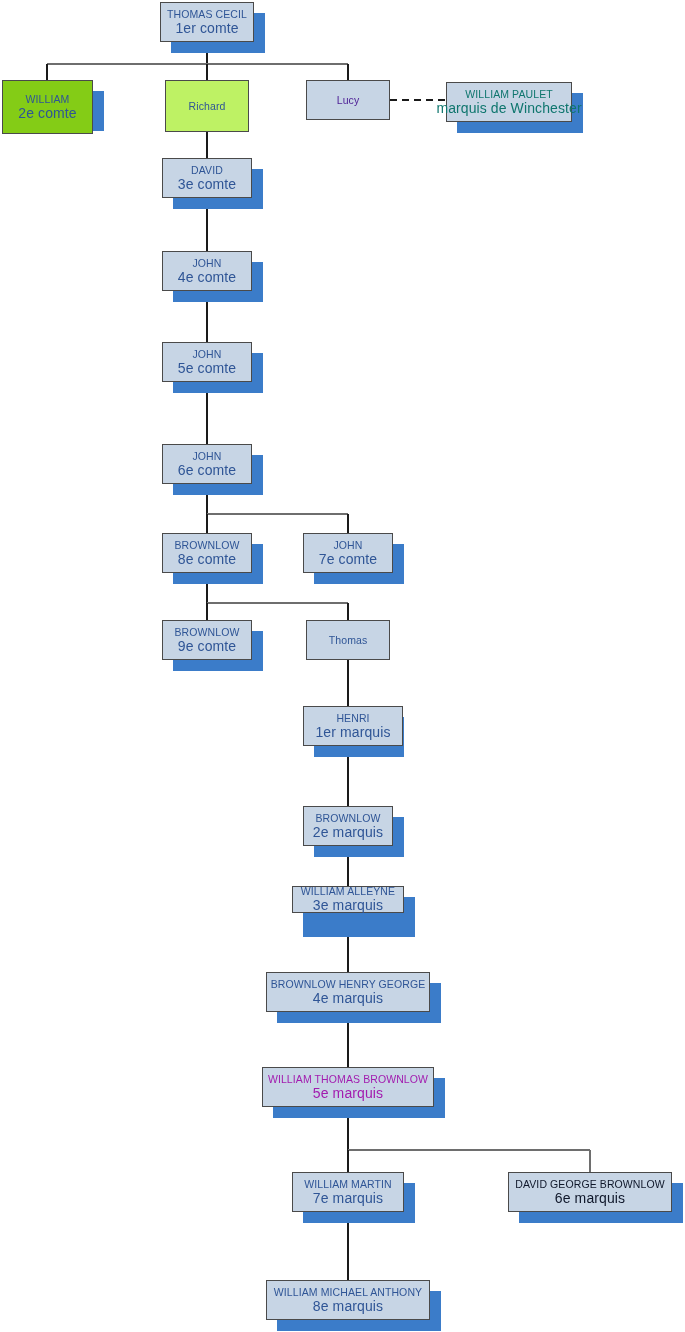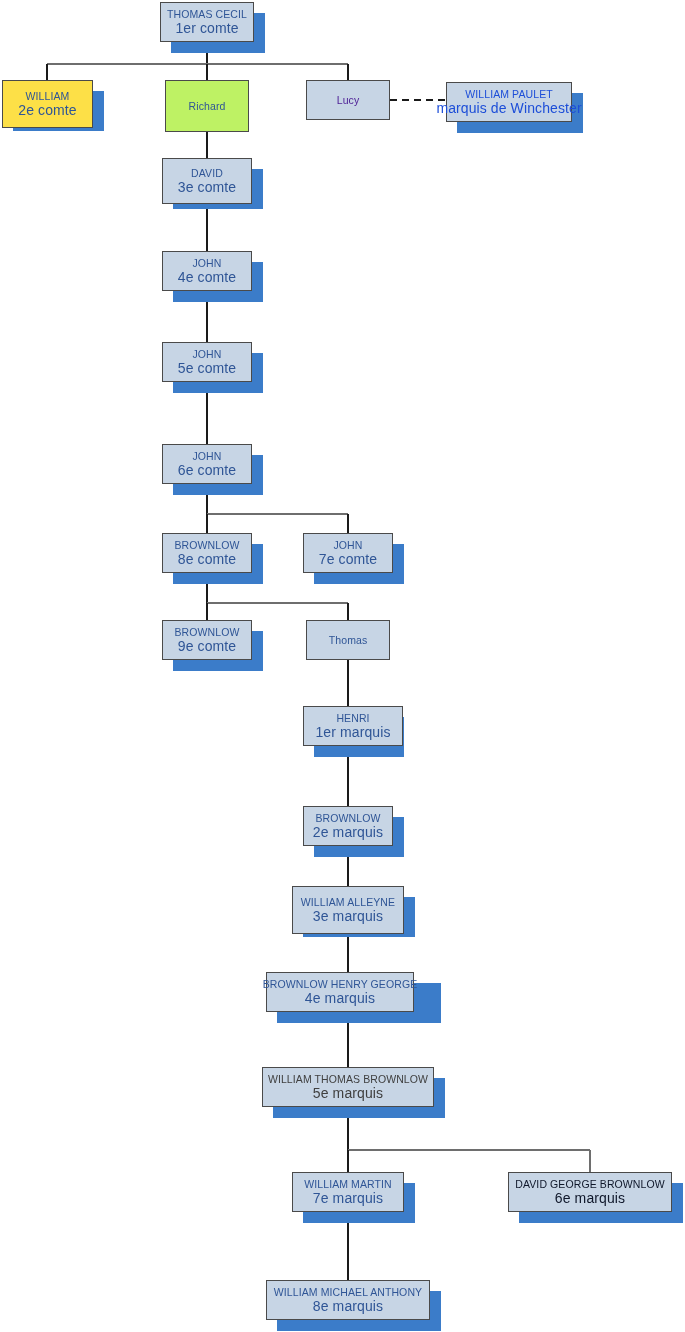--- a/index.html
+++ b/index.html
@@ -110,35 +110,35 @@
       <div class="shadow" style="left: 273px; top: 1078px; width: 172px; height: 40px;"></div>
       <div class="shadow" style="left: 303px; top: 1183px; width: 112px; height: 40px;"></div>
       <div class="shadow" style="left: 519px; top: 1183px; width: 164px; height: 40px;"></div>
       <div class="shadow" style="left: 277px; top: 1291px; width: 164px; height: 40px;"></div>
     </div>
   <div id="node-layer">
       <div class="node" style="left: 160px; top: 2px; width: 94px; height: 40px; background: rgb(199, 213, 229); border-color: rgb(74, 74, 74); color: rgb(47, 85, 150);">
         <div class="nm">THOMAS CECIL</div>
         <div class="ti">1er comte</div>
       </div>
-      <div class="node" style="left: 2px; top: 80px; width: 91px; height: 48px; background: #fde047; border-color: rgb(74, 74, 74); color: rgb(47, 85, 150);">
+      <div class="node" style="left: 2px; top: 80px; width: 91px; height: 54px; background: #84cc16; border-color: rgb(74, 74, 74); color: rgb(47, 85, 150);">
         <div class="nm">WILLIAM</div>
         <div class="ti">2e comte</div>
       </div>
       <div class="node" style="left: 165px; top: 80px; width: 84px; height: 52px; background: #bef264; border-color: rgb(74, 74, 74); color: rgb(47, 85, 150);">
         <div class="nm">Richard</div>
       </div>
       <div class="node" style="left: 306px; top: 80px; width: 84px; height: 40px; background: rgb(199, 213, 229); border-color: rgb(74, 74, 74); color: #4c1d95;">
         <div class="nm">Lucy</div>
       </div>
-      <div class="node" style="left: 446px; top: 82px; width: 126px; height: 40px; background: rgb(199, 213, 229); border-color: rgb(74, 74, 74); color: #1d4ed8;">
+      <div class="node" style="left: 446px; top: 82px; width: 126px; height: 40px; background: rgb(199, 213, 229); border-color: rgb(74, 74, 74); color: #0f766e;">
         <div class="nm">WILLIAM PAULET</div>
         <div class="ti">marquis de Winchester</div>
       </div>
-      <div class="node" style="left: 162px; top: 158px; width: 90px; height: 46px; background: rgb(199, 213, 229); border-color: rgb(74, 74, 74); color: rgb(47, 85, 150);">
+      <div class="node" style="left: 162px; top: 158px; width: 90px; height: 40px; background: rgb(199, 213, 229); border-color: rgb(74, 74, 74); color: rgb(47, 85, 150);">
         <div class="nm">DAVID</div>
         <div class="ti">3e comte</div>
       </div>
       <div class="node" style="left: 162px; top: 251px; width: 90px; height: 40px; background: rgb(199, 213, 229); border-color: rgb(74, 74, 74); color: rgb(47, 85, 150);">
         <div class="nm">JOHN</div>
         <div class="ti">4e comte</div>
       </div>
       <div class="node" style="left: 162px; top: 342px; width: 90px; height: 40px; background: rgb(199, 213, 229); border-color: rgb(74, 74, 74); color: rgb(47, 85, 150);">
         <div class="nm">JOHN</div>
         <div class="ti">5e comte</div>
@@ -163,29 +163,29 @@
         <div class="nm">Thomas</div>
       </div>
       <div class="node" style="left: 303px; top: 706px; width: 100px; height: 40px; background: rgb(199, 213, 229); border-color: rgb(74, 74, 74); color: rgb(47, 85, 150);">
         <div class="nm">HENRI</div>
         <div class="ti">1er marquis</div>
       </div>
       <div class="node" style="left: 303px; top: 806px; width: 90px; height: 40px; background: rgb(199, 213, 229); border-color: rgb(74, 74, 74); color: rgb(47, 85, 150);">
         <div class="nm">BROWNLOW</div>
         <div class="ti">2e marquis</div>
       </div>
-      <div class="node" style="left: 292px; top: 886px; width: 112px; height: 48px; background: rgb(199, 213, 229); border-color: rgb(74, 74, 74); color: rgb(47, 85, 150);">
+      <div class="node" style="left: 292px; top: 886px; width: 112px; height: 27px; background: rgb(199, 213, 229); border-color: rgb(74, 74, 74); color: rgb(47, 85, 150);">
         <div class="nm">WILLIAM ALLEYNE</div>
         <div class="ti">3e marquis</div>
       </div>
-      <div class="node" style="left: 266px; top: 972px; width: 148px; height: 40px; background: rgb(199, 213, 229); border-color: rgb(74, 74, 74); color: rgb(47, 85, 150);">
+      <div class="node" style="left: 266px; top: 972px; width: 164px; height: 40px; background: rgb(199, 213, 229); border-color: rgb(74, 74, 74); color: rgb(47, 85, 150);">
         <div class="nm">BROWNLOW HENRY GEORGE</div>
         <div class="ti">4e marquis</div>
       </div>
-      <div class="node" style="left: 262px; top: 1067px; width: 172px; height: 40px; background: rgb(199, 213, 229); border-color: rgb(74, 74, 74); color: #404040;">
+      <div class="node" style="left: 262px; top: 1067px; width: 172px; height: 40px; background: rgb(199, 213, 229); border-color: rgb(74, 74, 74); color: #a21caf;">
         <div class="nm">WILLIAM THOMAS BROWNLOW</div>
         <div class="ti">5e marquis</div>
       </div>
       <div class="node" style="left: 292px; top: 1172px; width: 112px; height: 40px; background: rgb(199, 213, 229); border-color: rgb(74, 74, 74); color: rgb(47, 85, 150); justify-content: center;">
         <div class="nm">WILLIAM MARTIN</div>
         <div class="ti">7e marquis</div>
       </div>
       <div class="node" style="left: 508px; top: 1172px; width: 164px; height: 40px; background: rgb(199, 213, 229); border-color: rgb(74, 74, 74); color: #0f172a;">
         <div class="nm">DAVID GEORGE BROWNLOW</div>
         <div class="ti">6e marquis</div>

